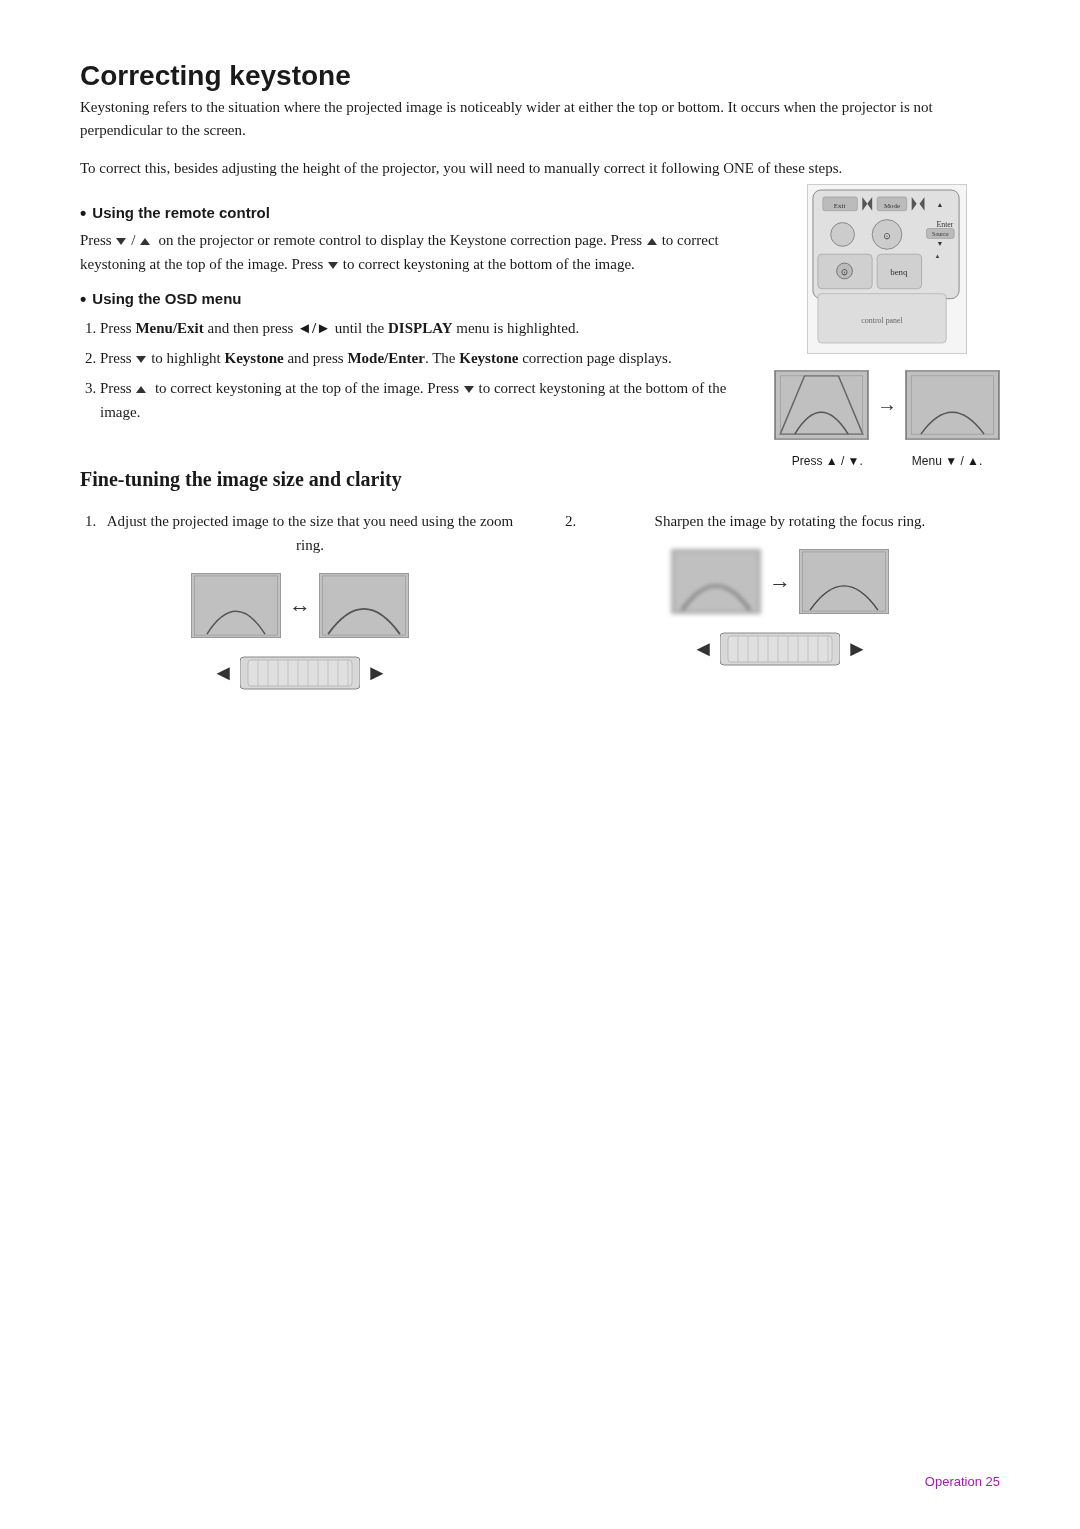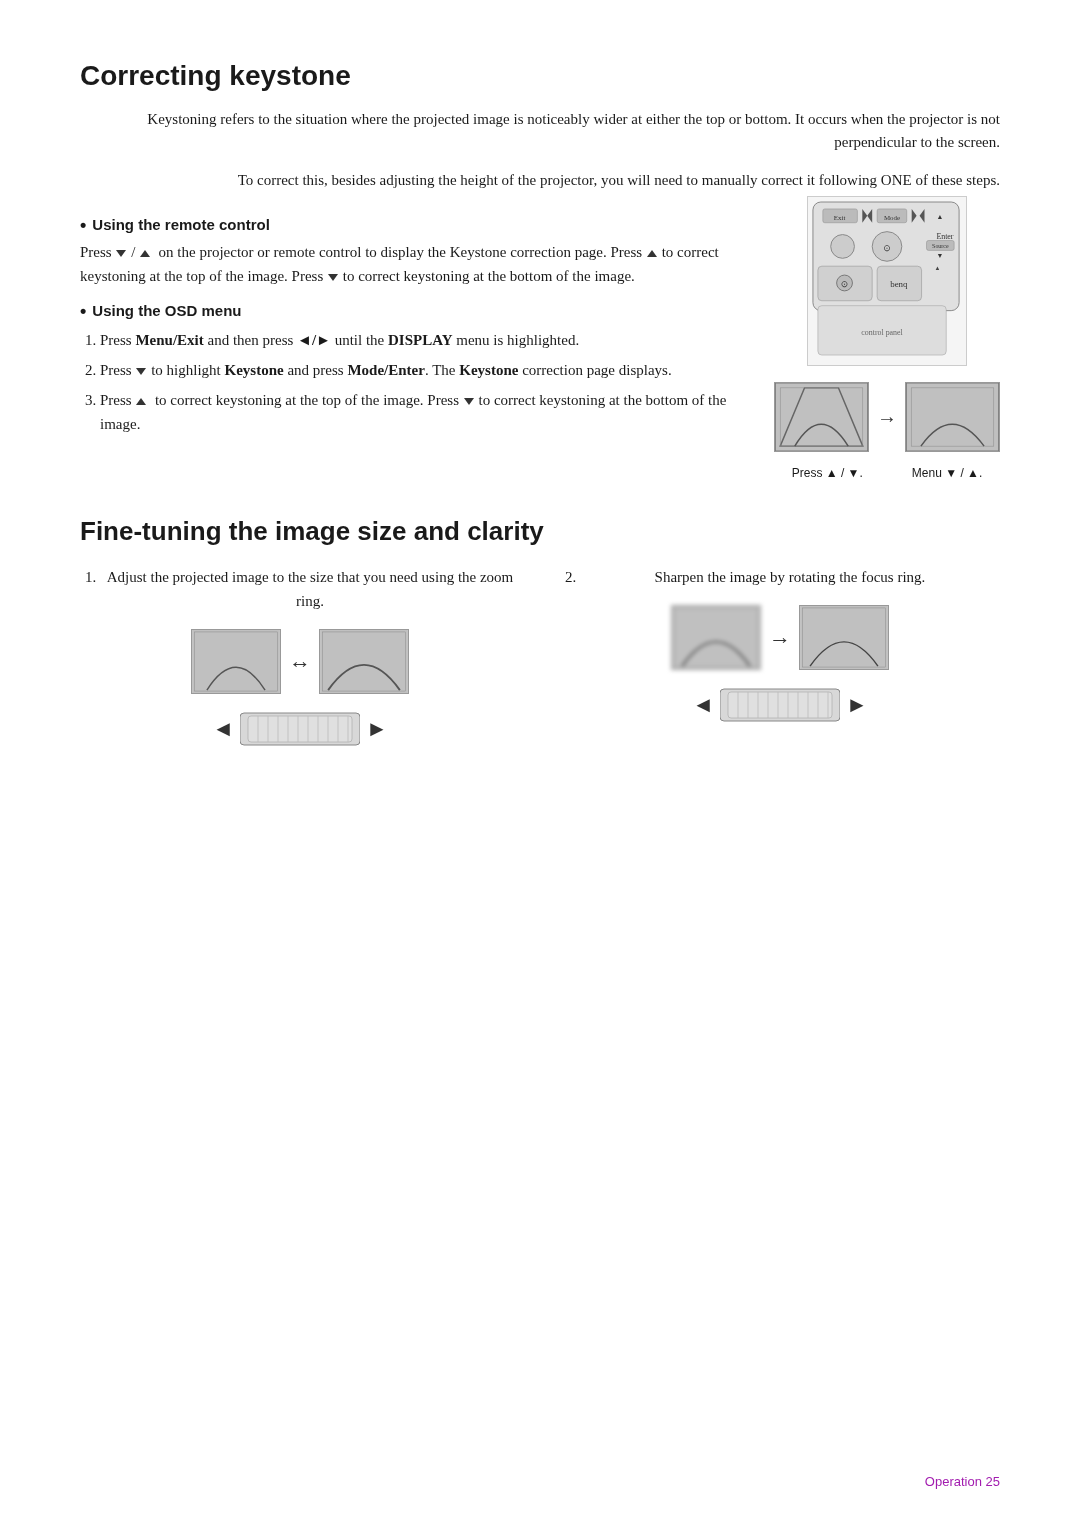--- a/index.html
+++ b/index.html
@@ -13,27 +13,26 @@
       position: relative;
     }
     .page {
       padding: 60px 80px 80px 80px;
       max-width: 1080px;
     }
     h1.section-title {
       font-family: Arial, Helvetica, sans-serif;
       font-size: 28px;
       font-weight: bold;
-      margin-bottom: 16px;
+      margin-bottom: 4px;
       border-bottom: none;
     }
     .intro-text {
       margin-bottom: 14px;
       line-height: 1.55;
-      text-align: right;
     }
     .bullet-section {
       margin-top: 10px;
     }
     .bullet-heading {
       font-weight: bold;
       font-family: Arial, Helvetica, sans-serif;
       font-size: 15px;
       margin-bottom: 6px;
       display: flex;
@@ -66,24 +65,23 @@
     }
     .numbered-list {
       margin-left: 20px;
       margin-top: 8px;
     }
     .numbered-list li {
       line-height: 1.6;
       margin-bottom: 6px;
     }
     h2.section-title2 {
-      font-family: Liberation Sans, sans-serif;
-      font-size: 26px;
+      font-family: Liberation Serif, serif;
+      font-size: 20px;
       font-weight: bold;
-      margin-top: 36px;
       margin-bottom: 18px;
     }
     .two-column {
       display: flex;
       gap: 40px;
     }
     .column {
       flex: 1;
     }
     .column ol {

